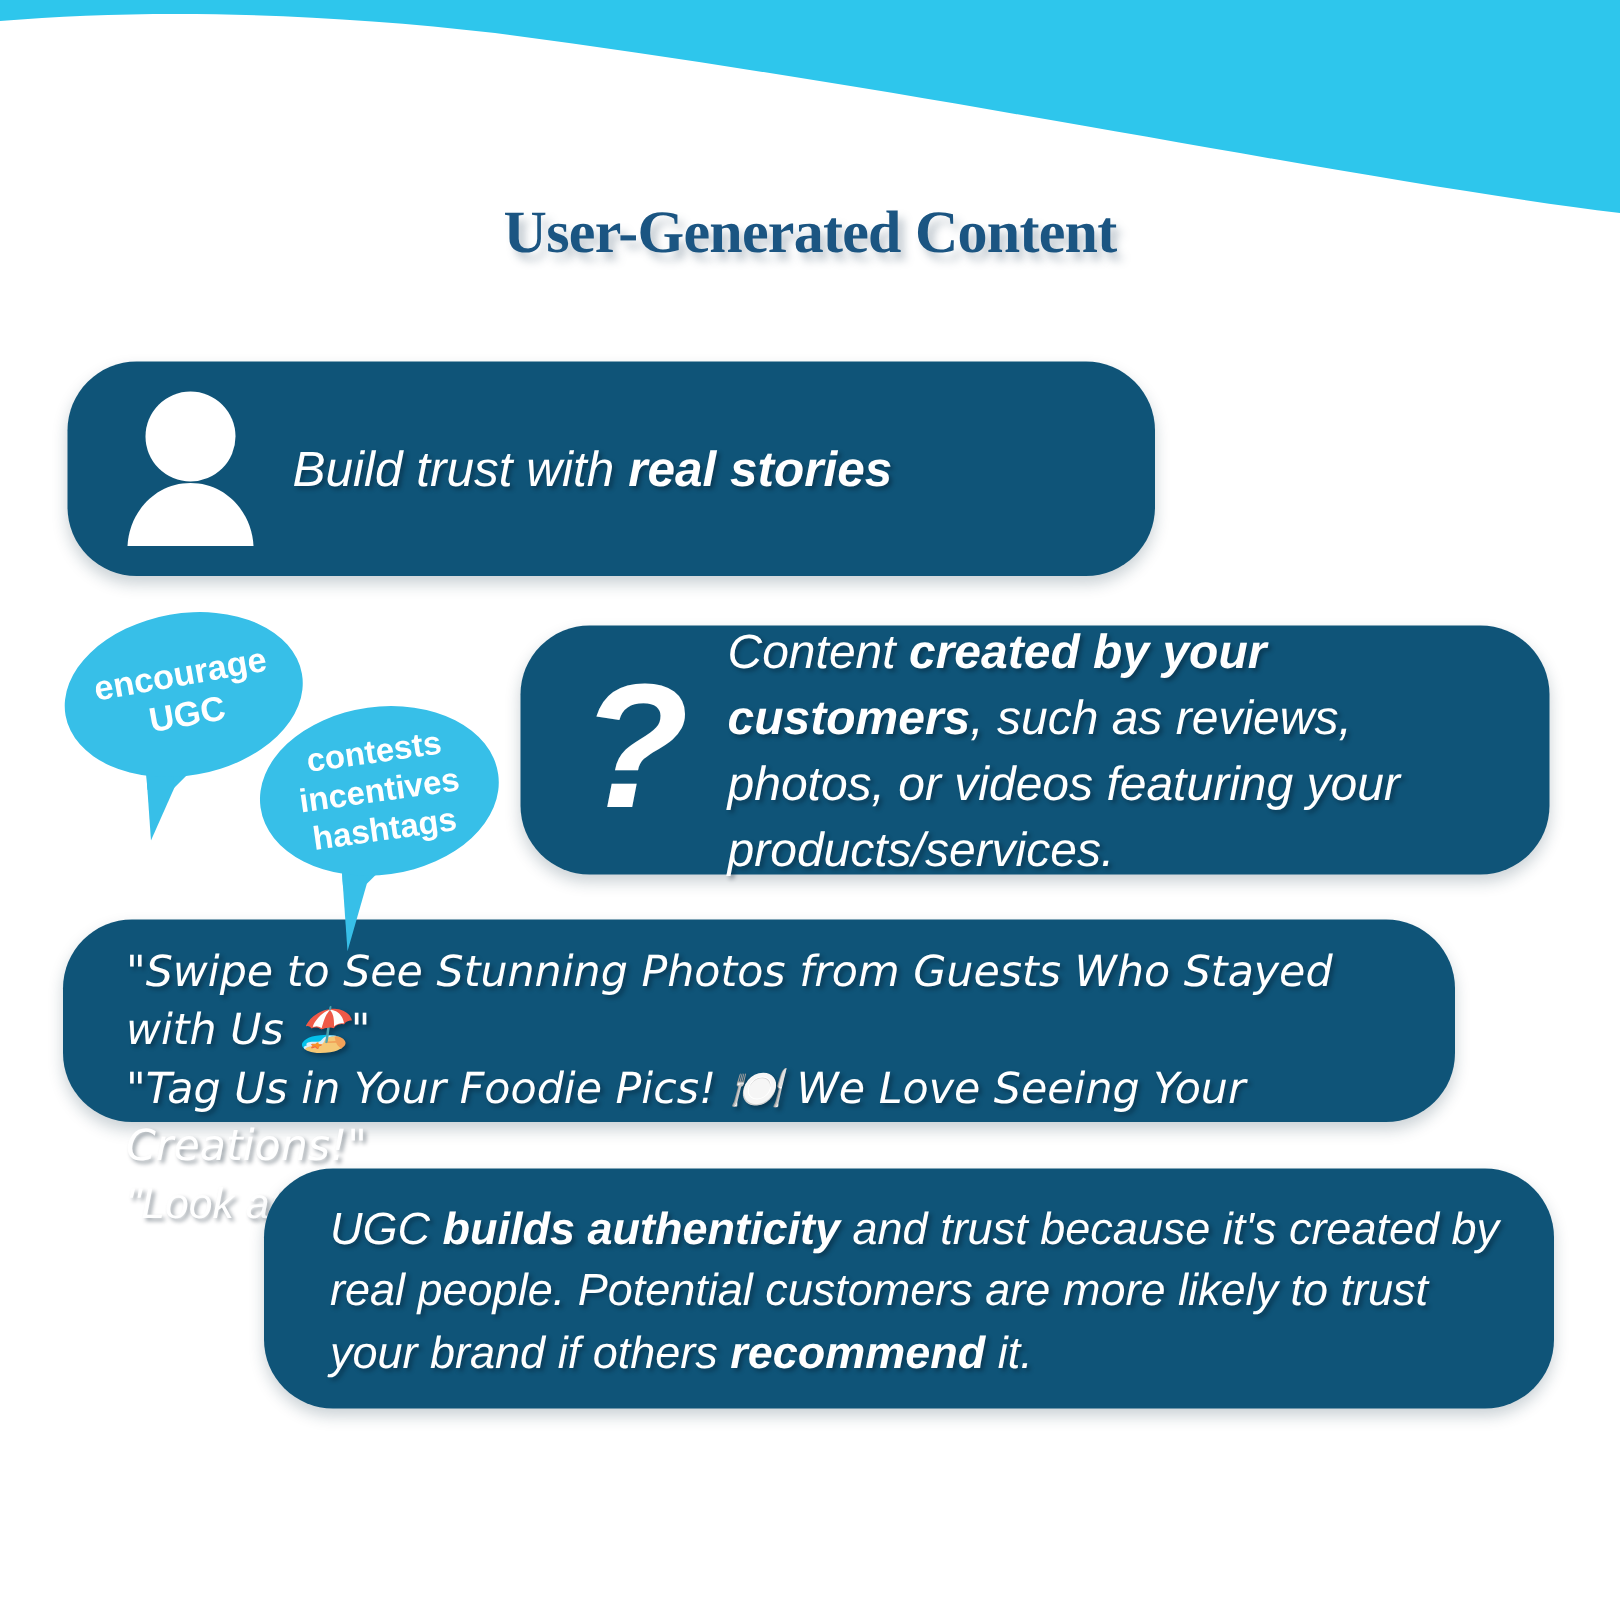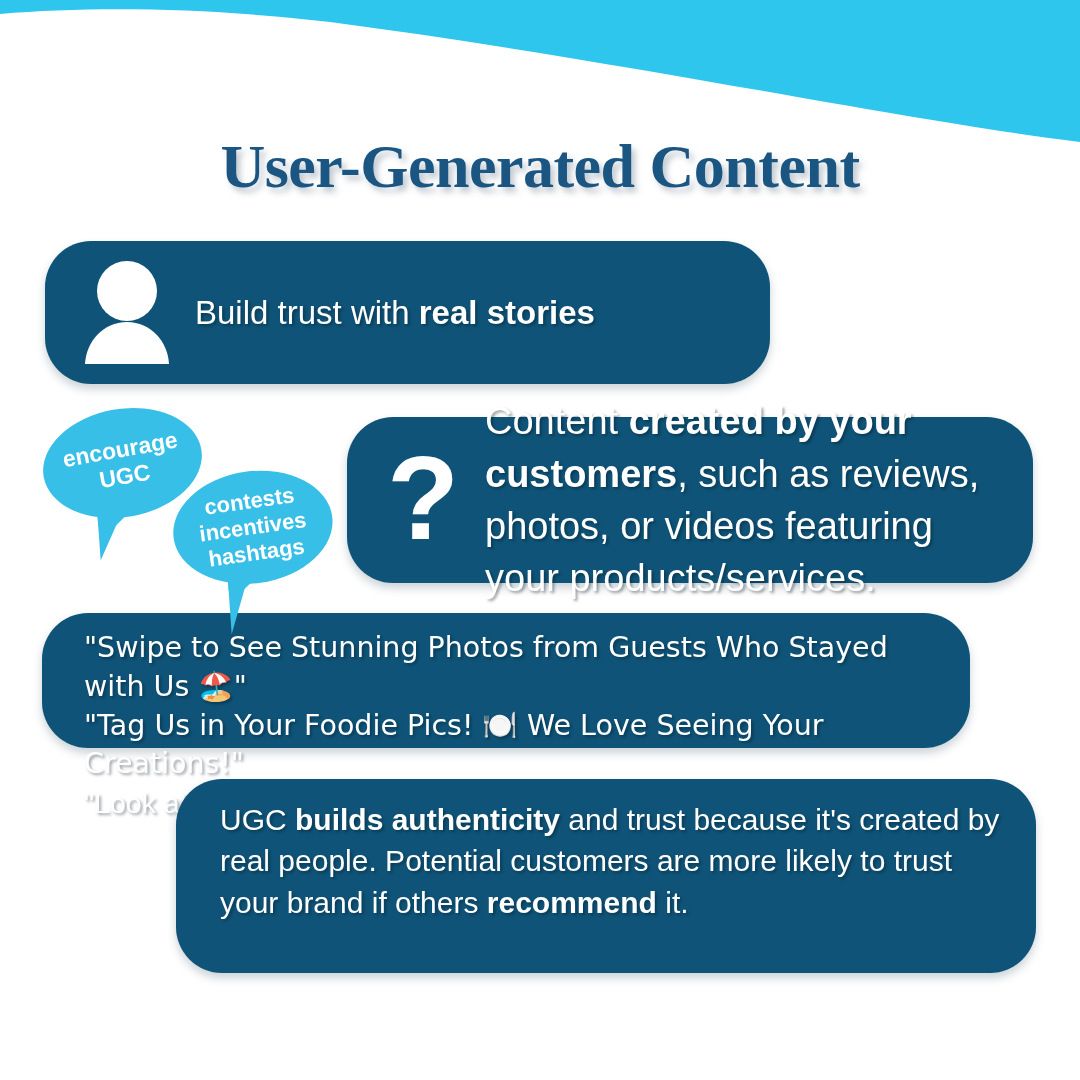--- a/index.html
+++ b/index.html
@@ -33,36 +33,37 @@
 
   
   .title {
     position: absolute;
     top: 131px;
     left: 0;
     width: 1080px;
     text-align: center;
     font-family: "Liberation Serif", "DejaVu Serif", serif;
     font-weight: bold;
-    font-size: 62px;
+    font-size: 40px;
     letter-spacing: -0.5px;
     color: #1b5582;
     text-shadow: 4px 5px 6px rgba(90,110,130,0.38);
     z-index: 5;
     white-space: nowrap;
   }
 
   
   .card {
     position: absolute;
     background: #0f5478;
     border-radius: 46px;
     box-shadow: 0 5px 10px rgba(20,50,70,0.22);
     box-sizing: border-box;
     z-index: 3;
+    font-style: italic;
   }
   .card-text {
     color: #ffffff;
     text-shadow: 2px 2px 3px rgba(0,20,35,0.40);
     font-size: 31px;
     line-height: 1.34;
   }
   .card-text b { font-weight: bold; }
 
   
@@ -108,21 +109,21 @@
     height: 116px;
     margin-right: 20px;
     color: #ffffff;
     font-size: 118px;
     font-weight: bold;
     line-height: 112px;
     text-align: center;
     font-family: "Liberation Sans", sans-serif;
   }
   #card-definition .card-text {
-    font-size: 38px;
+    font-size: 32px;
     line-height: 1.38;
   }
 
   
   #card-quotes {
     left: 42px;
     top: 613px;
     width: 928px;
     height: 135px;
   }
@@ -132,21 +133,21 @@
   #card-quotes .card-text {
     font-size: 28.5px;
     line-height: 1.36;
   }
 
   
   #card-summary {
     left: 176px;
     top: 779px;
     width: 860px;
-    height: 194px;
+    height: 160px;
   }
   #card-summary .inner {
     padding: 20px 36px 0 44px;
   }
   #card-summary .card-text {
     font-size: 30px;
     line-height: 1.38;
   }
 
   

